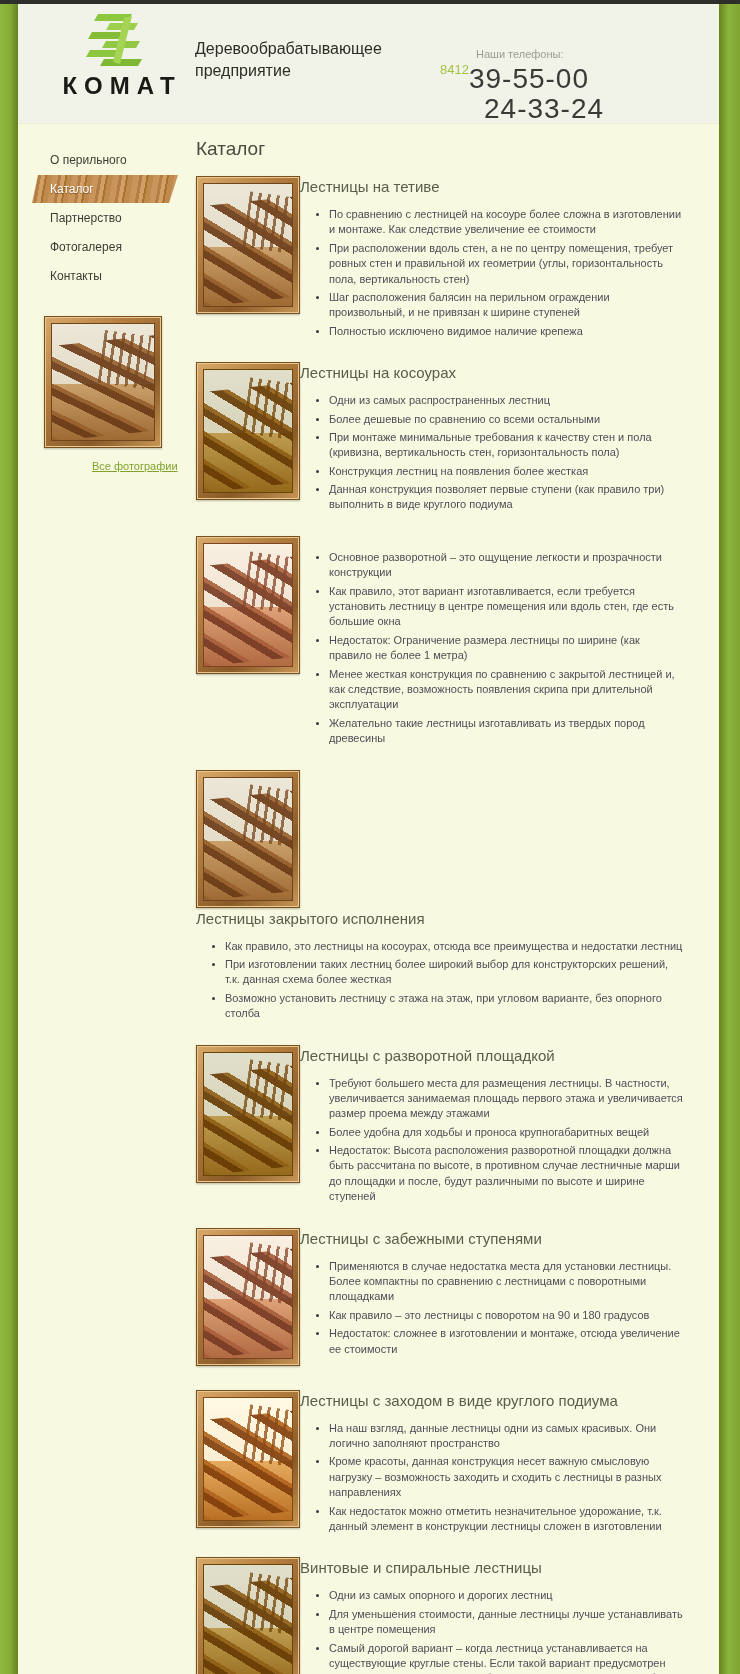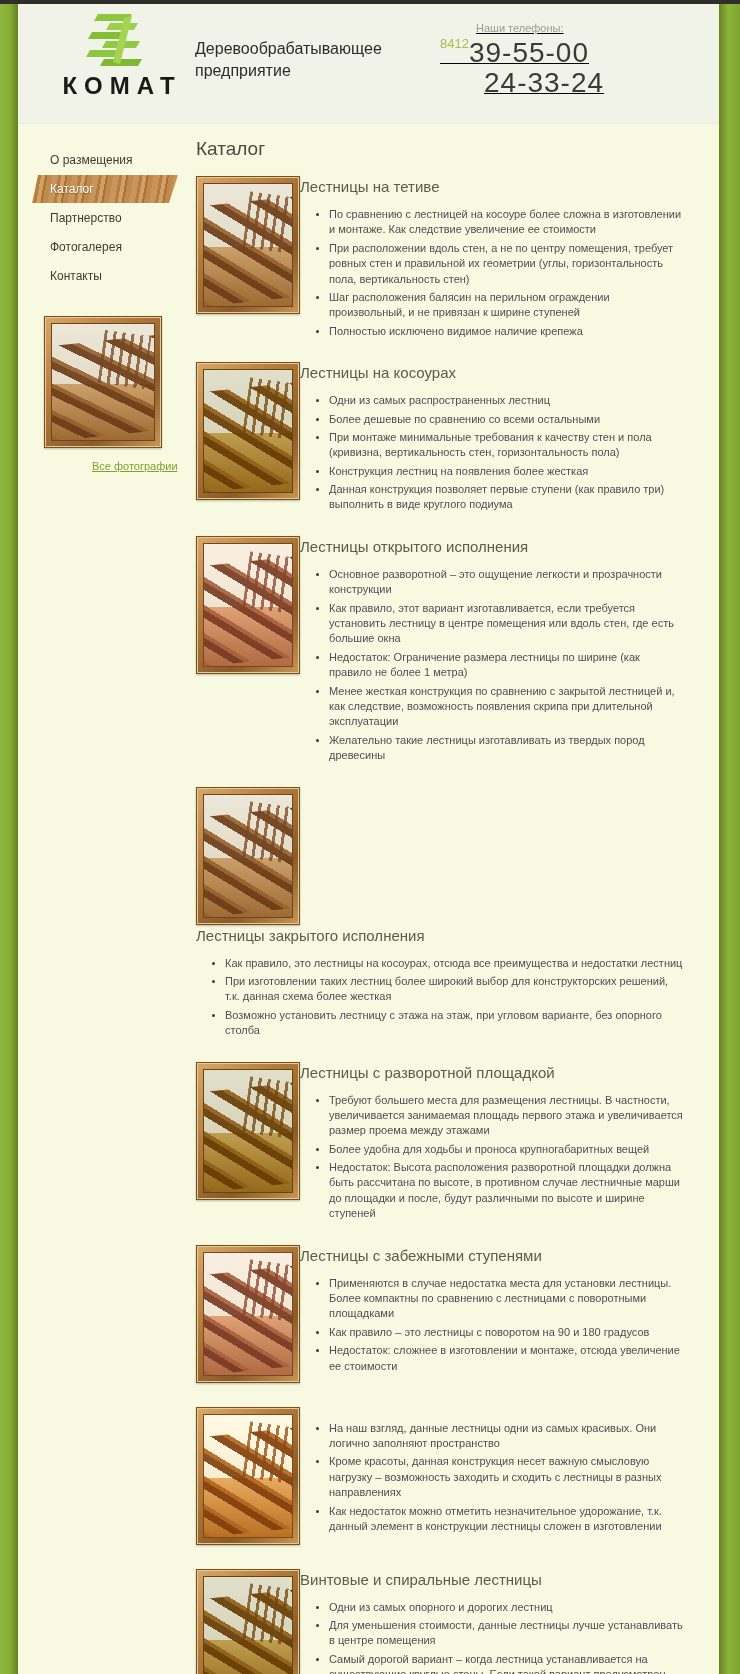--- a/index.html
+++ b/index.html
@@ -21,21 +21,21 @@
 
   
   .header { position:relative; height:120px; background:#f2f3e8;
             border-bottom:1px solid #ecedd9; }
   .logo { position:absolute; left:44px; top:8px; width:120px; text-align:center; }
   .logo-icon { display:block; margin:0 auto; }
   .logo-text { display:block; margin-top:2px; font-size:24px; font-weight:bold;
                letter-spacing:7px; color:#191915; }
   .company { position:absolute; left:177px; top:34px; font-size:16px;
              line-height:1.4; color:#2d2d28; }
-  .phones { position:absolute; left:422px; top:18px; width:200px;text-decoration:underline; }
+  .phones { position:absolute; left:422px; top:44px; width:200px; }
   .phones-label { font-size:11px; color:#9c9c90; padding-left:36px; }
   .phone-row1 { margin-top:2px; white-space:nowrap; }
   .phone-code { font-size:13px; color:#a2c244; vertical-align:14px; }
   .phone-num  { font-size:28px; color:#3a3a36; letter-spacing:1px; }
   .phone-row2 { padding-left:44px; margin-top:-2px; }
 
   
   .columns { display:flex; align-items:flex-start; }
   .sidebar { width:178px; flex:none; padding:22px 0 0 32px; }
   .nav-item { position:relative; font-size:12px; color:#403c34; padding:7px 0 7px 0;
@@ -120,21 +120,21 @@
         <div class="phone-row2">
           <span class="phone-num">24-33-24</span>
         </div>
       </div>
     </div>
 
     <div class="columns">
 
       <div class="sidebar">
         <nav id="nav">
-            <div class="nav-item">О размещения</div>
+            <div class="nav-item">О перильного</div>
             <div class="nav-item active">Каталог</div>
             <div class="nav-item">Партнерство</div>
             <div class="nav-item">Фотогалерея</div>
             <div class="nav-item">Контакты</div>
           </nav>
         <div class="sidebar-photo-block">
           <span class="photo-frame">
             <span class="photo"></span>
           </span>
           <br>
@@ -166,21 +166,20 @@
                   <li>Более дешевые по сравнению со всеми остальными</li>
                   <li>При монтаже минимальные требования к качеству стен и пола (кривизна, вертикальность стен, горизонтальность пола)</li>
                   <li>Конструкция лестниц на появления более жесткая</li>
                   <li>Данная конструкция позволяет первые ступени (как правило три) выполнить в виде круглого подиума</li>
                 </ul>
               </div>
             </div>
             <div class="catalog-item">
               <div><span class="photo-frame"><span class="photo"></span></span></div>
               <div class="item-body">
-                <h2 class="section-title">Лестницы открытого исполнения</h2>
                 <ul>
                   <li>Основное разворотной – это ощущение легкости и прозрачности конструкции</li>
                   <li>Как правило, этот вариант изготавливается, если требуется установить лестницу в центре помещения или вдоль стен, где есть большие окна</li>
                   <li>Недостаток: Ограничение размера лестницы по ширине (как правило не более 1 метра)</li>
                   <li>Менее жесткая конструкция по сравнению с закрытой лестницей и, как следствие, возможность появления скрипа при длительной эксплуатации</li>
                   <li>Желательно такие лестницы изготавливать из твердых пород древесины</li>
                 </ul>
               </div>
             </div>
             <div class="catalog-item">
@@ -212,20 +211,21 @@
                 <ul>
                   <li>Применяются в случае недостатка места для установки лестницы. Более компактны по сравнению с лестницами с поворотными площадками</li>
                   <li>Как правило – это лестницы с поворотом на 90 и 180 градусов</li>
                   <li>Недостаток: сложнее в изготовлении и монтаже, отсюда увеличение ее стоимости</li>
                 </ul>
               </div>
             </div>
             <div class="catalog-item">
               <div><span class="photo-frame"><span class="photo"></span></span></div>
               <div class="item-body">
+                <h2 class="section-title">Лестницы с заходом в виде круглого подиума</h2>
                 <ul>
                   <li>На наш взгляд, данные лестницы одни из самых красивых. Они логично заполняют пространство</li>
                   <li>Кроме красоты, данная конструкция несет важную смысловую нагрузку – возможность заходить и сходить с лестницы в разных направлениях</li>
                   <li>Как недостаток можно отметить незначительное удорожание, т.к. данный элемент в конструкции лестницы сложен в изготовлении</li>
                 </ul>
               </div>
             </div>
             <div class="catalog-item">
               <div><span class="photo-frame"><span class="photo"></span></span></div>
               <div class="item-body">

